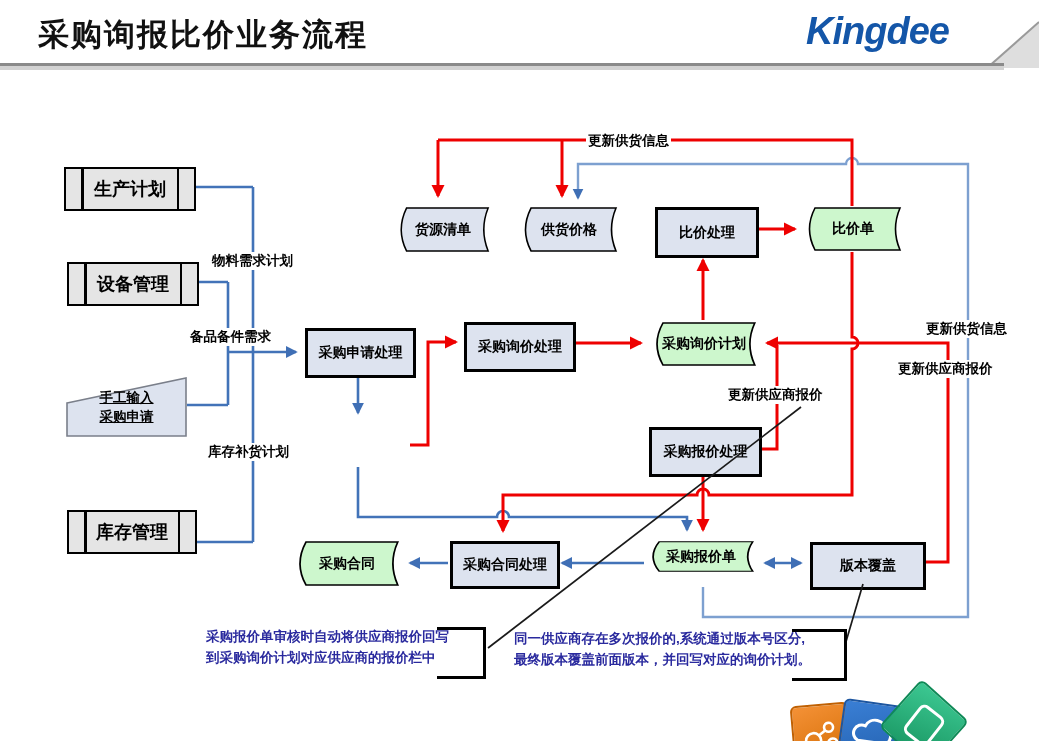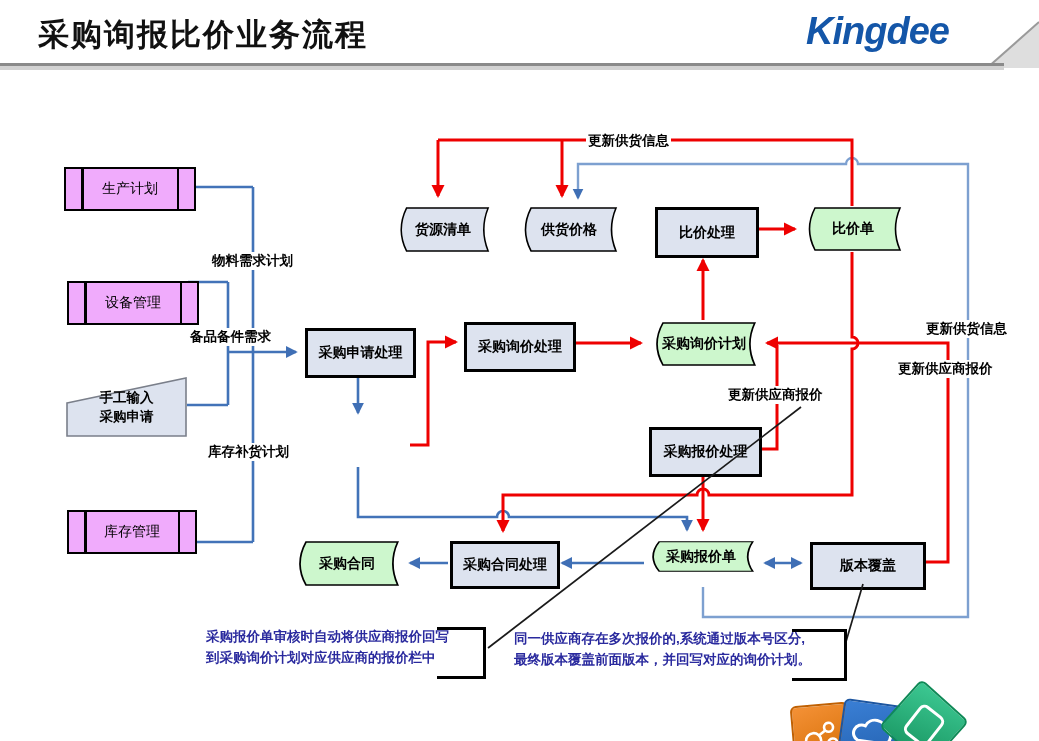--- a/index.html
+++ b/index.html
@@ -7,31 +7,31 @@
          font-family:"Liberation Sans","DejaVu Sans",sans-serif;}
   
   .title{position:absolute;left:38px;top:14px;font-size:31px;font-weight:bold;color:#111;letter-spacing:2px;}
   .logo{position:absolute;left:806px;top:10px;font-size:38px;font-weight:bold;font-style:italic;
         color:#1456a8;letter-spacing:-1px;}
   .sep1{position:absolute;left:0;top:63px;width:1004px;height:3px;background:#8a8a8a;}
   .sep2{position:absolute;left:0;top:66px;width:1004px;height:4px;background:#d2d2d2;}
   
   .node{position:absolute;display:flex;align-items:center;justify-content:center;text-align:center;}
   .proc{background:#dde3ef;border:3px solid #000;font-size:14px;font-weight:600;color:#000;}
-  .predef{background:#f0abfc;border:2.5px solid #000;font-size:14px;font-weight:400;color:#000;}
+  .predef{background:#e5e5e5;border:2.5px solid #000;font-size:18px;font-weight:700;color:#000;}
   .bar{position:absolute;top:0;bottom:0;width:2.5px;background:#000;}
   .bar.bl{left:15px;} .bar.br{right:15px;}
   .stored{background:transparent;}
   .stored svg{position:absolute;left:0;top:0;width:100%;height:100%;}
   .stored .lbl{position:relative;z-index:2;font-size:14px;font-weight:600;color:#000;}
   .stored.green path{fill:#cdf7cd;stroke:#000;stroke-width:1.6;}
   .stored.gray path{fill:#dde3ef;stroke:#000;stroke-width:1.6;}
   .trap{background:transparent;font-size:13.5px;font-weight:600;color:#000;line-height:19px;}
   .trap svg{position:absolute;left:0;top:0;width:100%;height:100%;}
-  .trap .lbl{position:relative;z-index:2;margin-top:0;}
+  .trap .lbl{position:relative;z-index:2;margin-top:0;text-decoration:underline;}
   .elabel{position:absolute;font-size:13.5px;font-weight:700;color:#000;background:#fff;
           padding:0 2px;white-space:nowrap;z-index:5;}
   .lines{position:absolute;left:0;top:0;width:1039px;height:741px;z-index:1;}
   .overlines{position:absolute;left:0;top:0;width:1039px;height:741px;z-index:6;pointer-events:none;}
   .nodez{z-index:3;}
   .note{position:absolute;z-index:7;font-size:13.5px;font-weight:bold;color:#2a2a9e;
         line-height:21px;white-space:nowrap;}
   .bracket{position:absolute;z-index:6;border-top:3px solid #000;border-right:3px solid #000;
            border-bottom:3px solid #000;}
   
@@ -96,21 +96,21 @@
       <path d="M920,562 H948 V343 H767" marker-end="url(#mr)"></path>
       <path d="M758,449 H777 V345"></path>
     </g>
   </svg>
 
   <div class="node predef nodez" style="left:64px;top:167px;width:128px;height:40px;">
     <span class="bar bl"></span>
     <span class="bar br"></span>
     <span>生产计划</span>
   </div>
-  <div class="node predef nodez" style="left:67px;top:262px;width:128px;height:40px;margin-top:19px;">
+  <div class="node predef nodez" style="left:67px;top:262px;width:128px;height:40px;">
     <span class="bar bl"></span>
     <span class="bar br"></span>
     <span>设备管理</span>
   </div>
   <div class="node predef nodez" style="left:67px;top:510px;width:126px;height:40px;">
     <span class="bar bl"></span>
     <span class="bar br"></span>
     <span>库存管理</span>
   </div>
 

